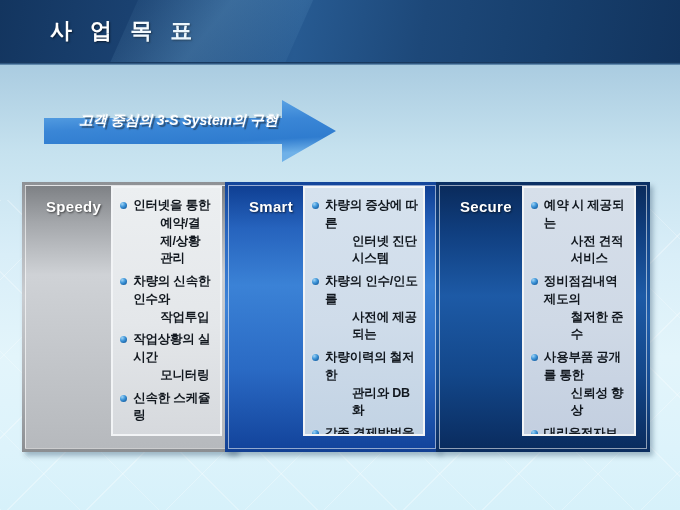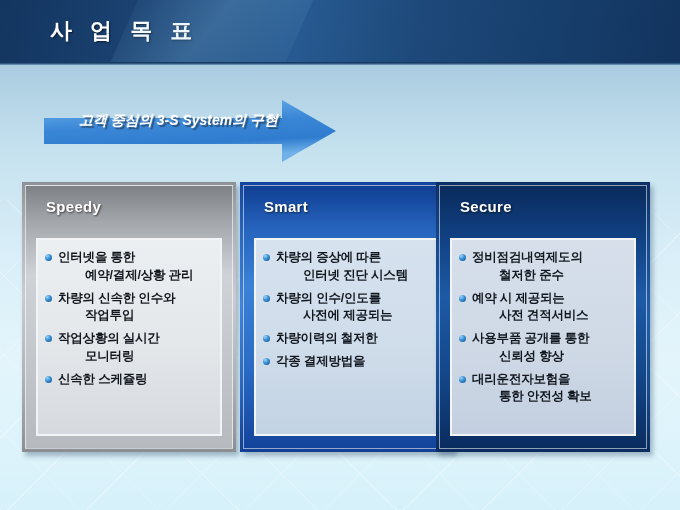--- a/index.html
+++ b/index.html
@@ -116,22 +116,21 @@
     padding: 3px;
     box-shadow: 3px 4px 5px rgba(60,90,115,0.40);
   }
   .panel-inner {
     position: relative;
     width: 100%;
     height: 100%;
     box-sizing: border-box;
     border: 1px solid rgba(255,255,255,0.55);
     display: flex;
-    flex-direction: column;
-    gap: 13px;
+    flex-direction: row;
   }
   .panel-title {
     flex: 0 0 auto;
     padding: 12px 0 10px 20px;
     font-size: 15px;
     font-weight: bold;
     color: #ffffff;
     text-shadow: 1px 1px 2px rgba(0,0,0,0.6);
     letter-spacing: 0.3px;
   }
@@ -172,21 +171,21 @@
   #panel-speedy .panel-inner {
     background: linear-gradient(to bottom, #7e8185 0%, #a4a7ab 14%, #cfd2d6 34%, #b6b9bd 100%);
     border-color: rgba(255,255,255,0.6);
   }
   #panel-speedy .panel-body {
     background: linear-gradient(to bottom, #eceff1 0%, #e4e7ea 55%, #d6d9dd 100%);
   }
 
   
   #panel-smart {
-    left: 240px;
+    left: 225px;
     background: linear-gradient(to bottom, #13459a 0%, #2a68c2 20%, #3f84d8 45%, #2a68c2 75%, #123f92 100%);
   }
   #panel-smart .panel-inner {
     background: linear-gradient(to bottom, #0f3f93 0%, #2663bd 16%, #3b82d6 38%, #2a6ac4 70%, #13449c 100%);
   }
   #panel-smart .panel-body {
     background: linear-gradient(to bottom, #d6e2ee 0%, #cfdcea 55%, #c2d3e4 100%);
   }
 
   
@@ -269,44 +268,45 @@
             <span class="line2">인터넷 진단 시스템</span>
           </li>
           <li class="bullet-item">
             <span class="bullet-dot"></span>
             <span>차량의 인수/인도를</span>
             <span class="line2">사전에 제공되는</span>
           </li>
           <li class="bullet-item">
             <span class="bullet-dot"></span>
             <span>차량이력의 철저한</span>
+            <span class="line2">관리와 DB화</span>
           </li>
           <li class="bullet-item">
             <span class="bullet-dot"></span>
             <span>각종 결제방법을</span>
           </li>
         </ul>
       </div>
     </div>
   </div>
 
   <div class="panel" id="panel-secure">
     <div class="panel-inner">
       <div class="panel-title">Secure</div>
       <div class="panel-body">
         <ul class="bullet-list">
           <li class="bullet-item">
             <span class="bullet-dot"></span>
+            <span>예약 시 제공되는</span>
+            <span class="line2">사전 견적서비스</span>
+          </li>
+          <li class="bullet-item">
+            <span class="bullet-dot"></span>
             <span>정비점검내역제도의</span>
             <span class="line2">철저한 준수</span>
-          </li>
-          <li class="bullet-item">
-            <span class="bullet-dot"></span>
-            <span>예약 시 제공되는</span>
-            <span class="line2">사전 견적서비스</span>
           </li>
           <li class="bullet-item">
             <span class="bullet-dot"></span>
             <span>사용부품 공개를 통한</span>
             <span class="line2">신뢰성 향상</span>
           </li>
           <li class="bullet-item">
             <span class="bullet-dot"></span>
             <span>대리운전자보험을</span>
             <span class="line2">통한 안전성 확보</span>

